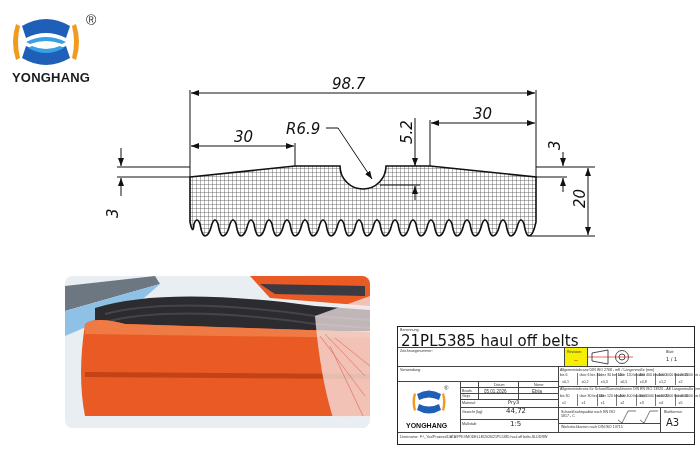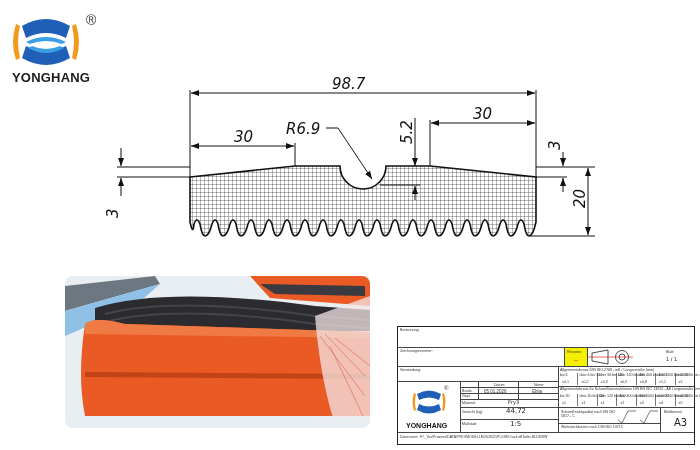--- a/index.html
+++ b/index.html
@@ -119,20 +119,21 @@
     <path d="M20 48 Q30 40 60 48 L305 56 L305 62 L20 58 Z" fill="#f07a44"></path>
     <path d="M20 96 L305 98 L305 103 L20 101 Z" fill="#c24316"></path>
     <path d="M250 40 L305 20 L305 140 L268 142 Q255 100 250 40 Z" fill="#f3e6e6" opacity="0.75"></path>
     <path d="M255 60 L300 120 M260 58 L300 100 M265 70 L298 140 M270 62 L305 90" stroke="#d13a2e" stroke-width="0.7" opacity="0.6"></path>
   </svg>
 </div>
 
 <div id="titleblock" class="abs">
 
   <span class="tiny" style="left:2px;top:1px;">Benennung:</span>
+  <span class="tb-title">21PL5385 haul off belts</span>
   <div class="tb-line" style="left:0;top:20px;width:296px;height:1px;"></div>
   <span class="tiny" style="left:2px;top:22px;">Zeichnungsnummer:</span>
 
   <div style="position:absolute;left:166px;top:21px;width:22px;height:18px;background:#f5f000;border-left:1px solid #444;border-right:1px solid #444;">
     <span class="tiny" style="left:2px;top:2px;">Revision:</span>
     <span class="tiny" style="left:9px;top:9px;font-size:6px;color:#c00;">--</span>
   </div>
 
   <svg style="position:absolute;left:190px;top:22px;" width="50" height="16" viewBox="0 0 50 16">
     <path d="M4 4 L20 1 L20 15 L4 12 Z" fill="none" stroke="#222" stroke-width="0.8"></path>
@@ -211,21 +212,21 @@
       </div>
   </div>
   <div class="tb-line" style="left:161px;top:80px;width:135px;height:1px;"></div>
   <span class="tiny" style="left:163px;top:83px;width:60px;white-space:normal;">Schweißnahtqualität nach EN ISO 5817 - C</span>
   <svg style="position:absolute;left:218px;top:81px;" width="44" height="16" viewBox="0 0 44 16">
     <path d="M2 12 L6 15 L12 3 L20 3" stroke="#222" stroke-width="0.6" fill="none"></path>
     <path d="M24 12 L28 15 L34 3 L42 3" stroke="#222" stroke-width="0.6" fill="none"></path>
   </svg>
   <div class="tb-line" style="left:262px;top:80px;width:1px;height:25px;"></div>
   <span class="tiny" style="left:266px;top:83px;">Blattformat:</span>
-  <span class="tb-val" style="left:276px;top:90px;font-size:10px;">A3</span>
+  <span class="tb-val" style="left:268px;top:90px;font-size:10px;">A3</span>
   <div class="tb-line" style="left:161px;top:96px;width:101px;height:1px;"></div>
   <span class="tiny" style="left:163px;top:98px;">Werkstückkanten nach DIN ISO 13715</span>
 
   <div class="tb-line" style="left:0;top:54px;width:160px;height:1px;"></div>
   <div style="position:absolute;left:2px;top:58px;width:58px;height:46px;">
     <svg width="40" height="30" viewBox="0 0 76 60" style="position:absolute;left:9px;top:2px;">
       <path d="M8 12 Q2 30 8 48 L12 46 Q8 30 12 14 Z" fill="#f29a1e"></path>
       <path d="M68 12 Q74 30 68 48 L64 46 Q68 30 64 14 Z" fill="#f29a1e"></path>
       <path d="M14 14 Q38 0 62 14 L58 26 Q38 16 18 26 Z" fill="#1f5fb8"></path>
       <path d="M14 46 Q38 60 62 46 L58 34 Q38 44 18 34 Z" fill="#1f5fb8"></path>

